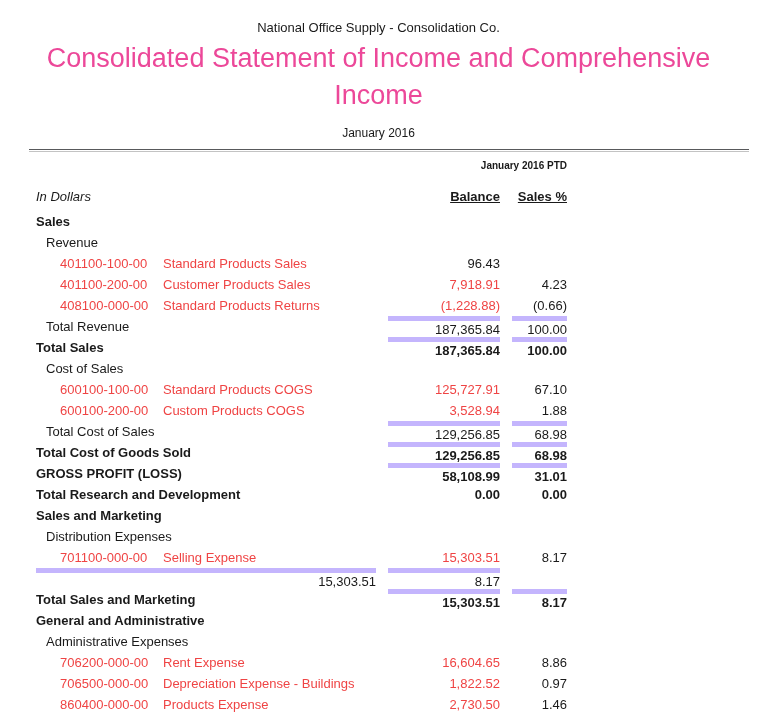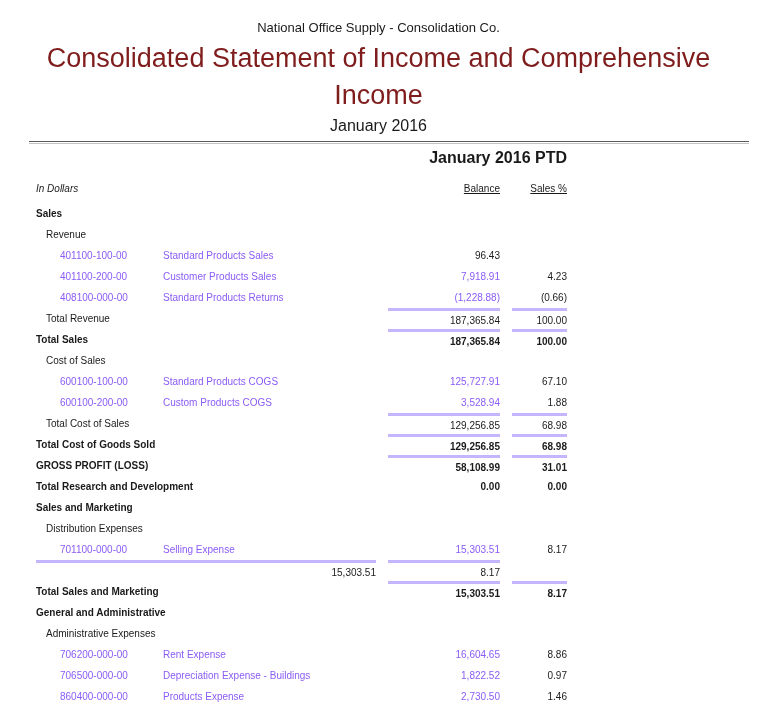--- a/index.html
+++ b/index.html
@@ -1,48 +1,48 @@
 <!DOCTYPE html>
 <html><head>
 <meta charset="utf-8">
 <style>
   * { margin:0; padding:0; box-sizing:border-box; }
   html,body { width:757px; height:715px; background:#ffffff; overflow:hidden; }
   body { font-family:"Liberation Sans", sans-serif; color:#1a1a1a; }
 
   .company { text-align:center; font-size:13px; line-height:16px; padding-top:20px; }
-  .title { text-align:center; font-size:27px; line-height:37px; font-weight:400; color:#7f1d1d;
-           max-width:680px; margin:4px auto 4px; }
-  .period { text-align:center; font-size:16px; line-height:15px; margin-top:1px; }
+  .title { text-align:center; font-size:27px; line-height:37px; font-weight:400; color:#ec4899;
+           max-width:680px; margin:4px auto 12px; }
+  .period { text-align:center; font-size:12px; line-height:15px; margin-top:1px; }
 
   .rule { margin:8px 8px 0 29px; height:3px;
           border-top:1px solid #58595b; border-bottom:1px solid #c3c3c3; }
 
   .content { margin-left:36px; width:531px; }
-  .ptd { text-align:right; font-weight:bold; font-size:16px; line-height:16px; margin-top:6px; }
+  .ptd { text-align:right; font-weight:bold; font-size:10px; line-height:16px; margin-top:6px; }
 
   .colhead, .row { display:grid; grid-template-columns:340px 112px 55px; column-gap:12px;
-                   font-size:10px; height:21px; }
+                   font-size:13px; height:21px; }
   .colhead { margin-top:12px; align-items:center; }
   .colhead .label { font-style:italic; }
-  .colhead .num { font-weight:normal;align-items:center; }
+  .colhead .num { font-weight:bold;align-items:center; }
   .colhead .num span { text-decoration:underline; }
 
   .rows { margin-top:4px; }
   .cell { display:flex; align-items:center; height:100%; }
   .num { justify-content:flex-end; text-align:right; }
 
   .section .cell, .total_bold .cell { font-weight:bold; }
   .subsection .cell.label { padding-left:10px; }
   .total .cell.label { padding-left:10px; }
   .detail-indent { padding-left:24px; }
   .acct { display:inline-block; width:103px; }
 
-  .link { color:#8b5cf6; text-decoration:none; cursor:pointer; }
-  .overline .num { border-top:3px solid #c4b5fd; }
+  .link { color:#ef4444; text-decoration:none; cursor:pointer; }
+  .overline .num { border-top:5px solid #c4b5fd; }
 </style>
 </head>
 <body>
 
 <div>
   <div class="company">National Office Supply - Consolidation Co.</div>
   <div class="title">Consolidated Statement of Income and Comprehensive Income</div>
   <div class="period">January 2016</div>
   <div class="rule"></div>
 

